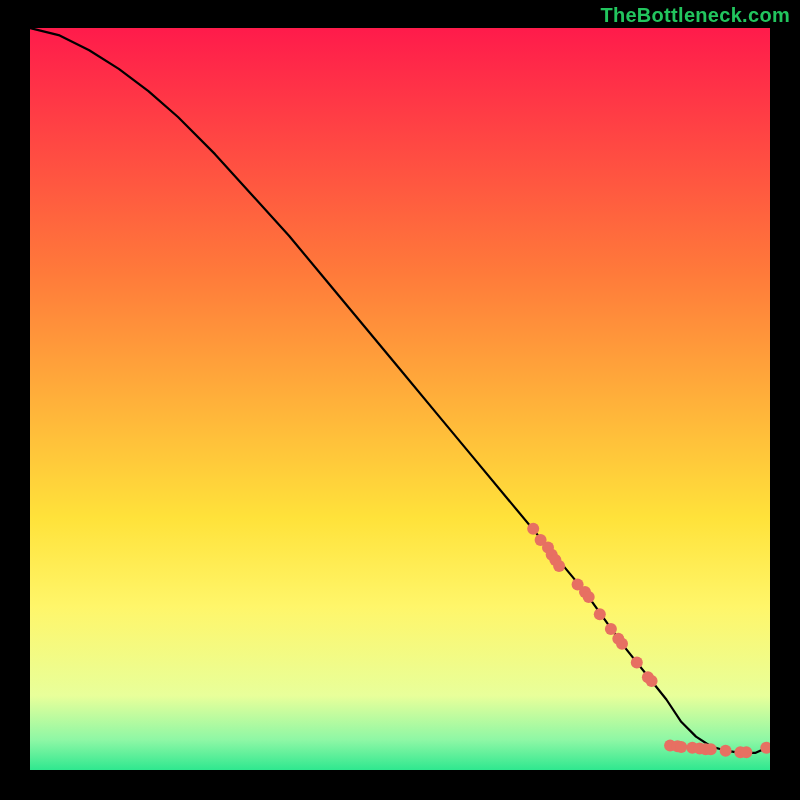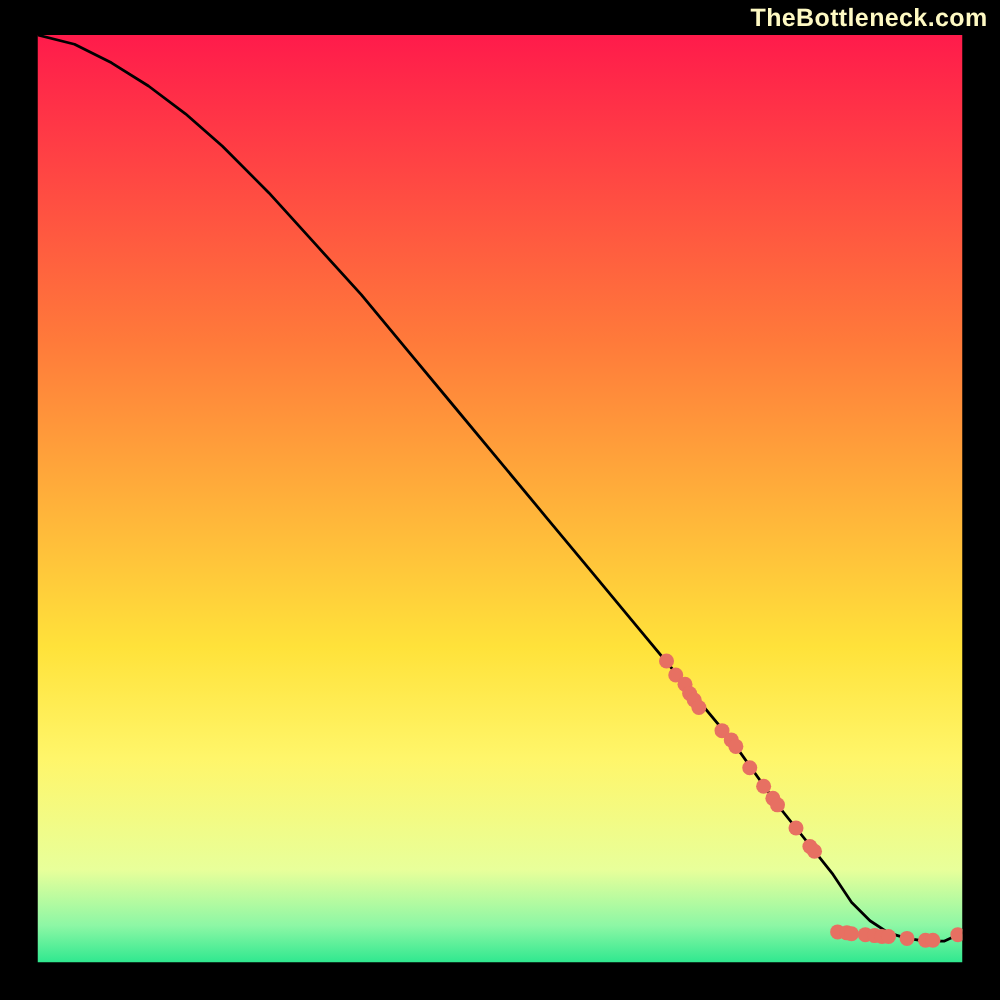--- a/index.html
+++ b/index.html
@@ -14,21 +14,21 @@
   .stage {
     position: relative;
     width: 800px;
     height: 800px;
     background: #000;
   }
   .watermark {
     position: absolute;
     top: 4px;
     right: 10px;
-    color: #fef9c3;
+    color: #22c55e;
     font-size: 20px;
     font-weight: 600;
     letter-spacing: 0.3px;
     z-index: 20;
   }
   .plot {
     position: absolute;
     left: 30px;
     top: 28px;
     width: 740px;

